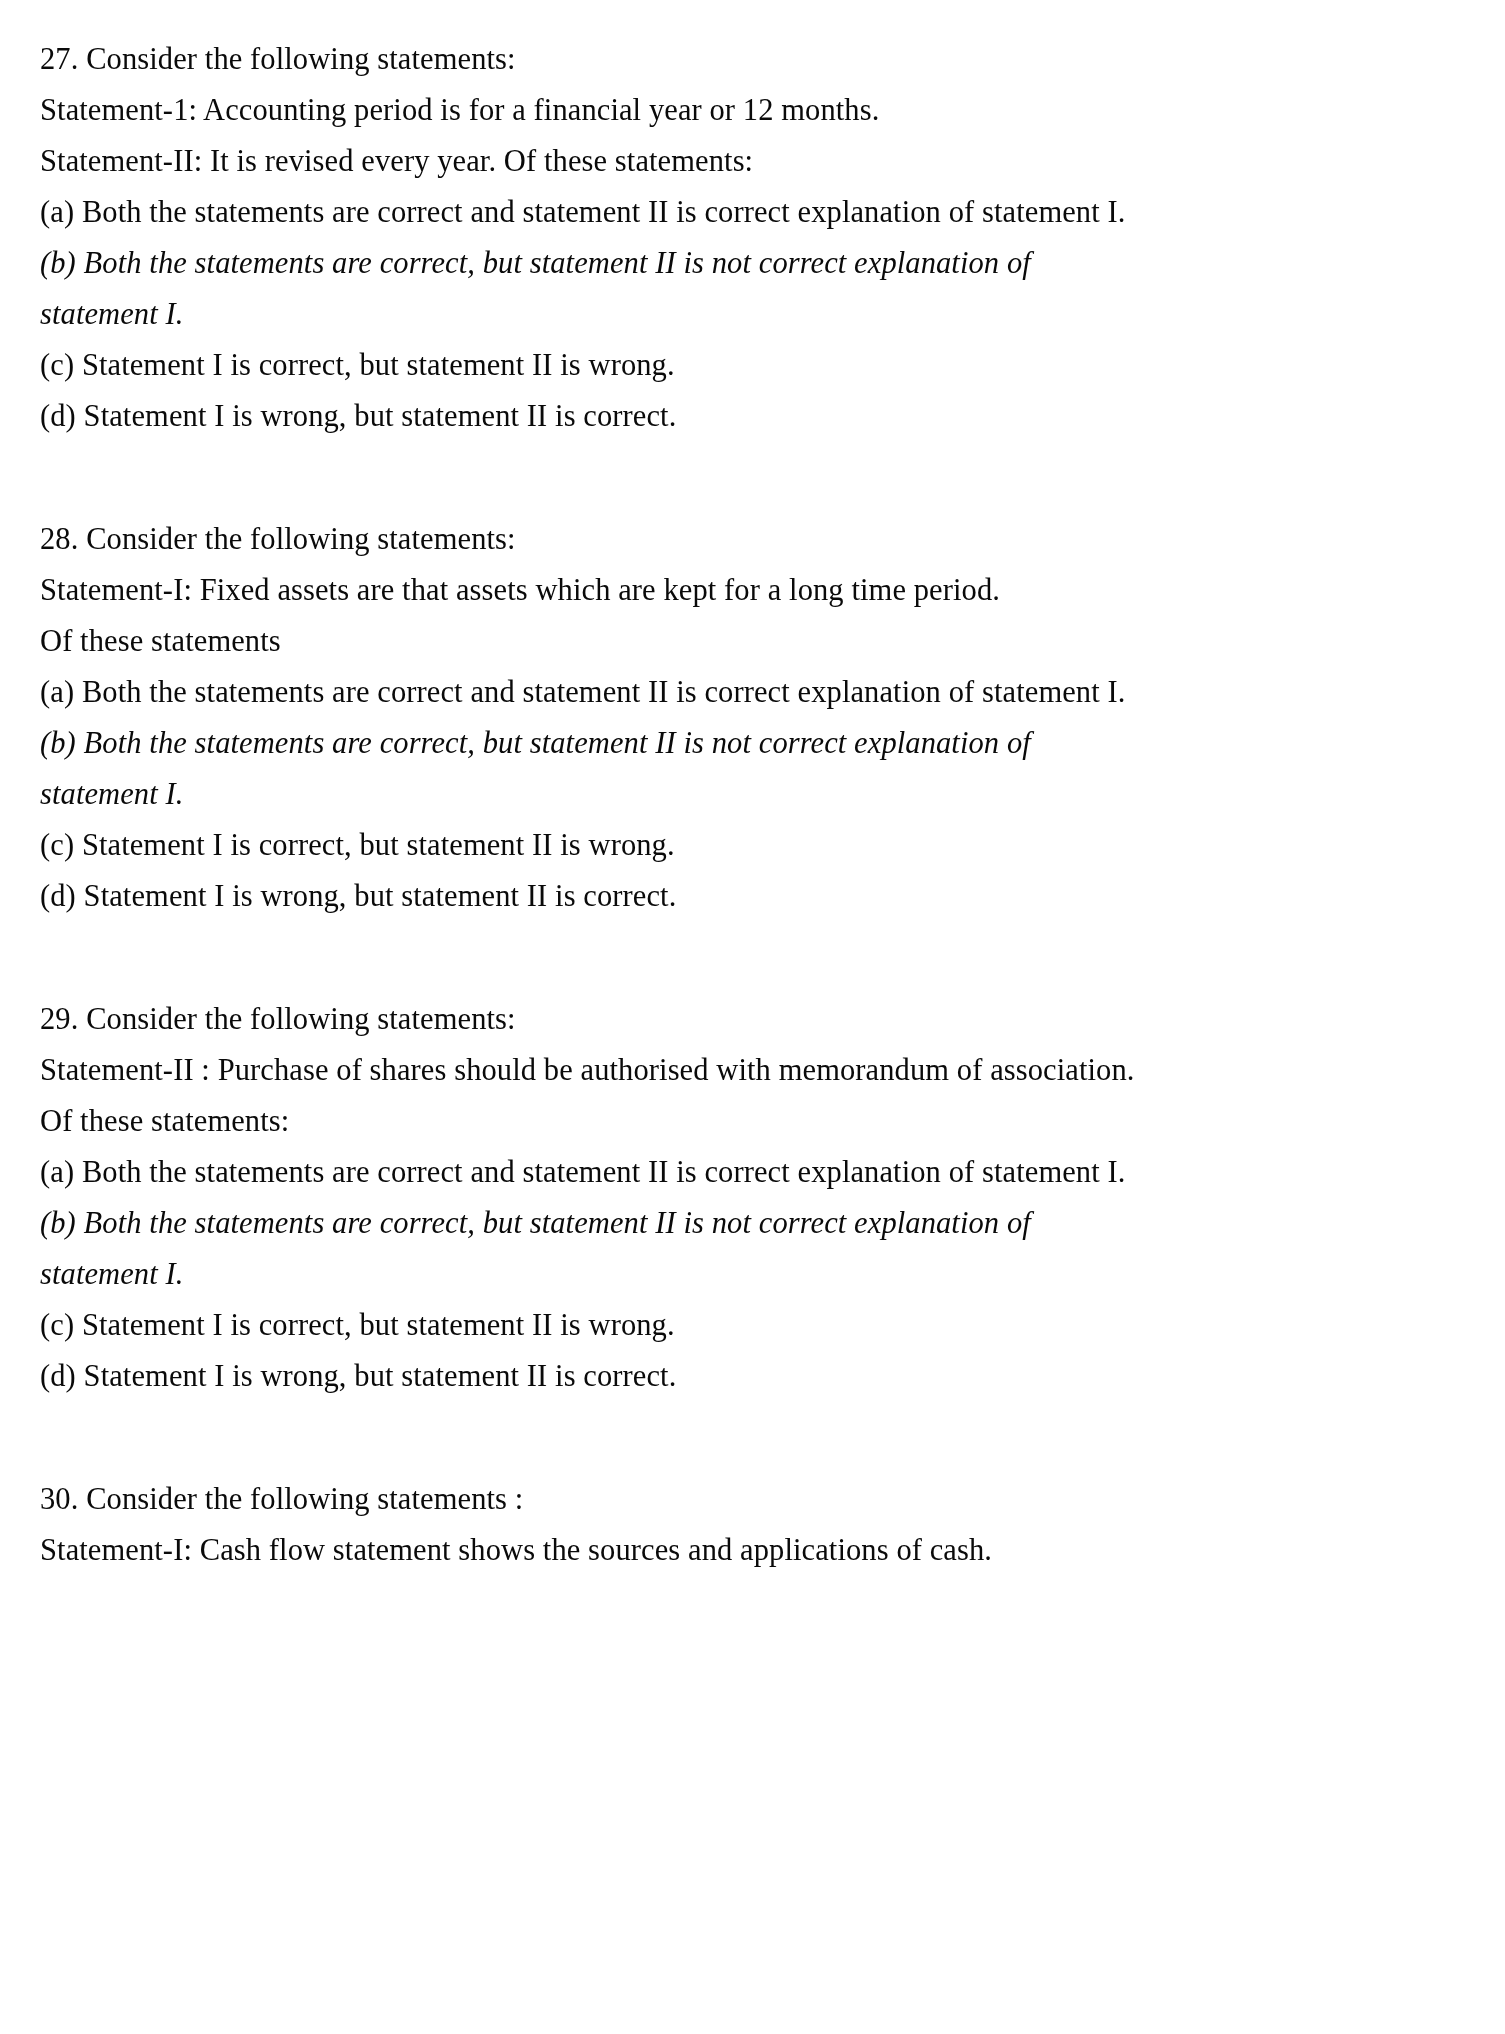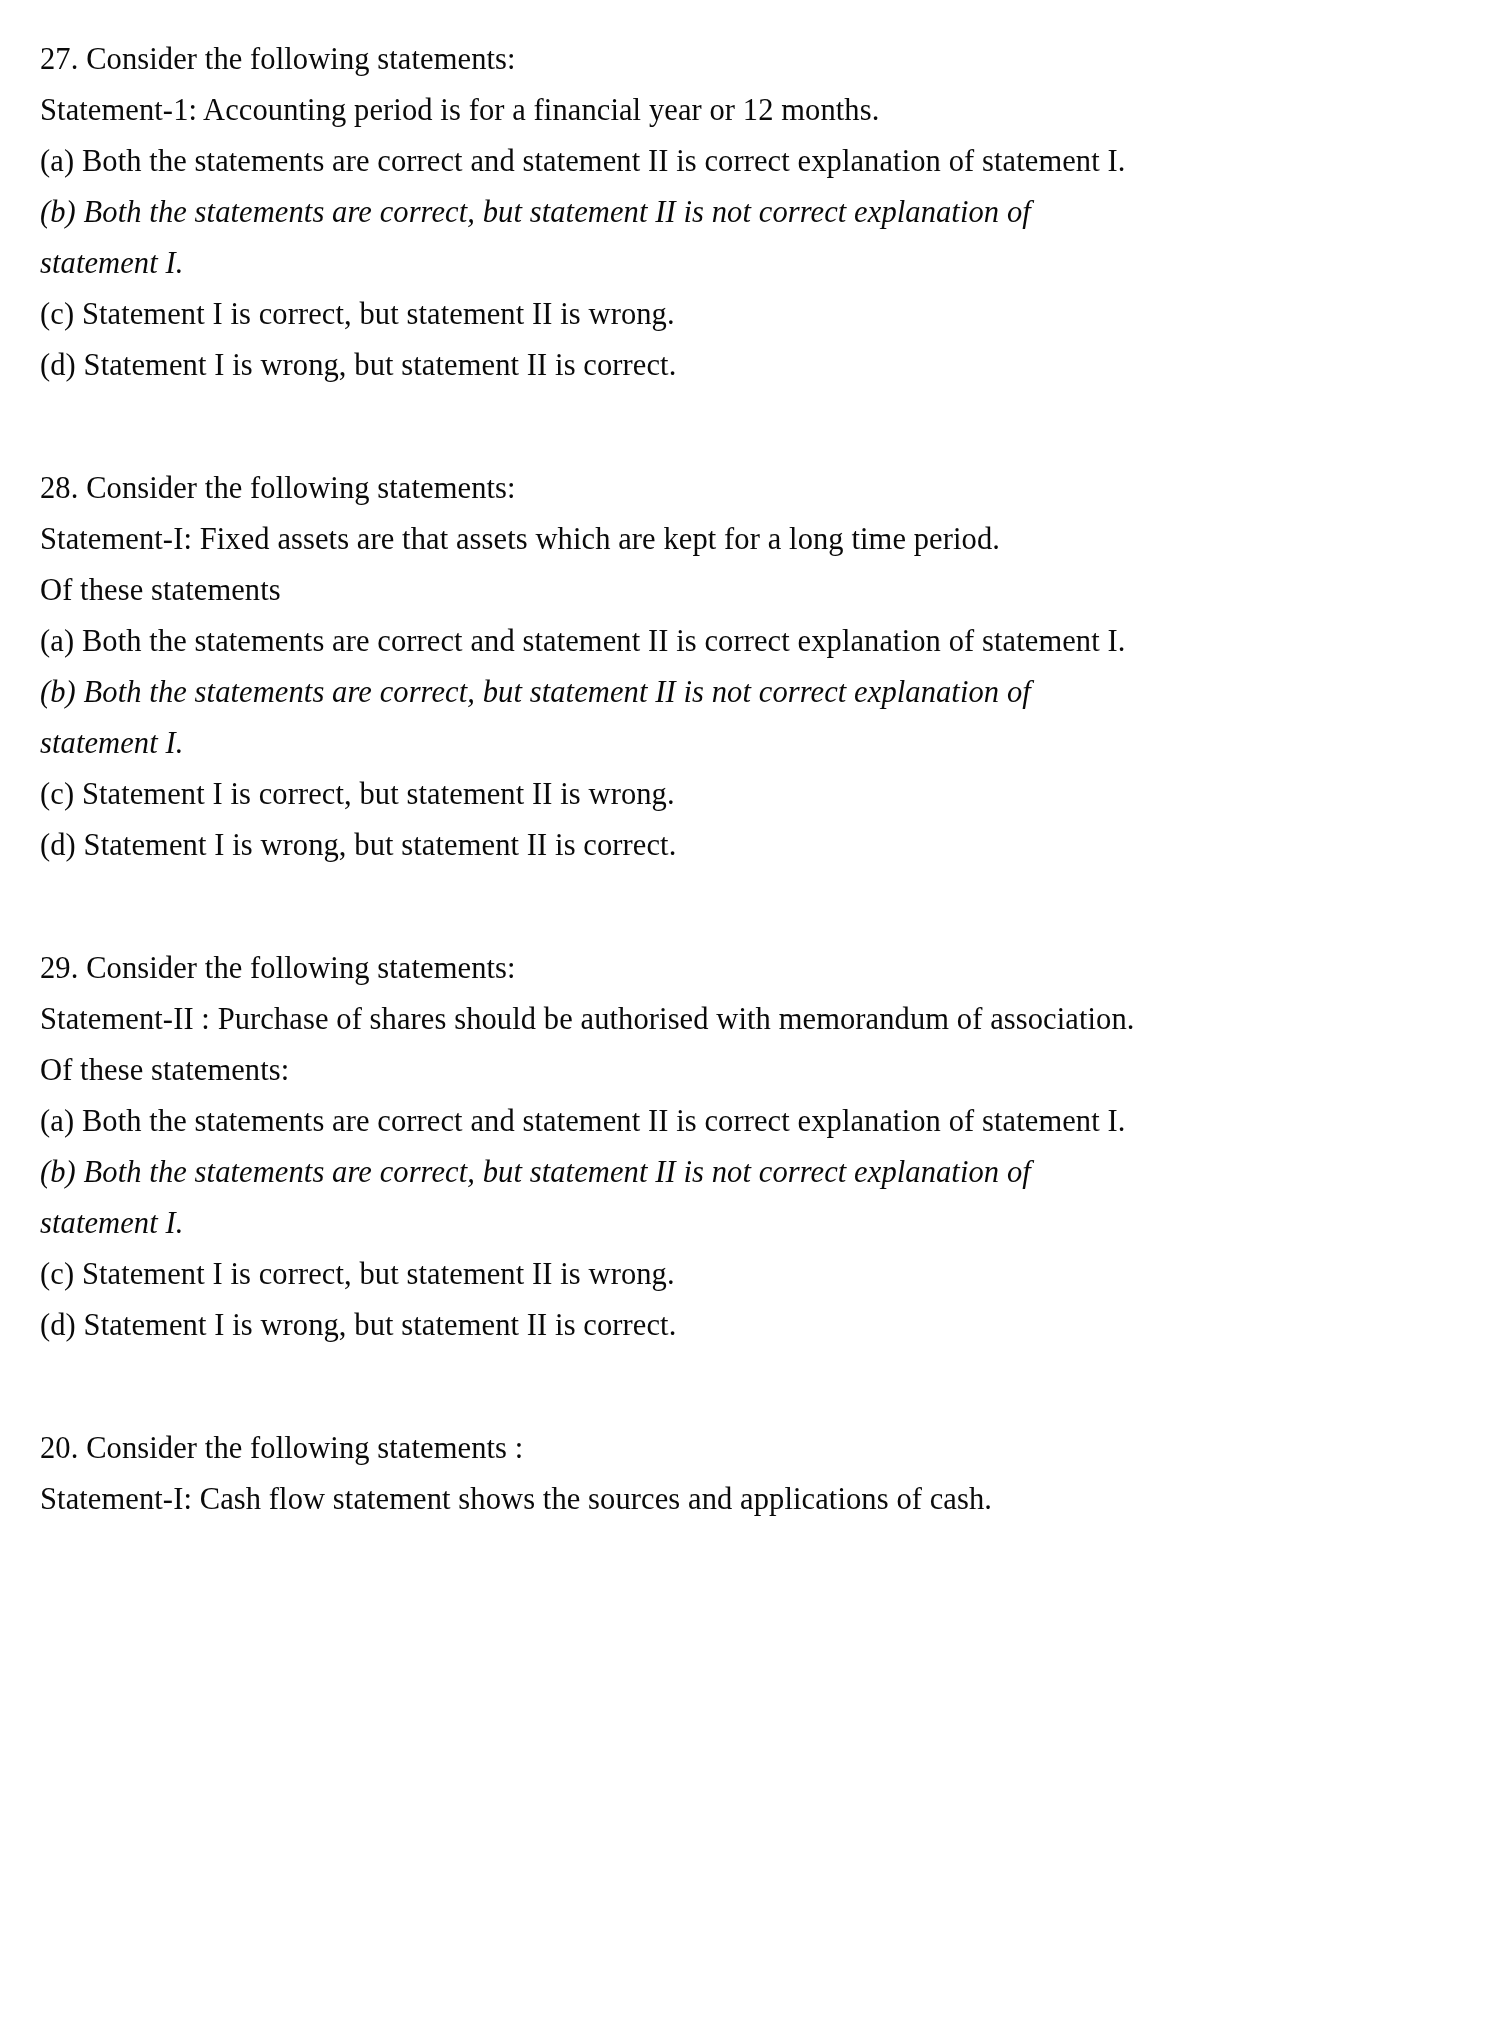--- a/index.html
+++ b/index.html
@@ -54,20 +54,21 @@
   }
 </style>
 </head>
 <body>
 
 <div class="page">
 
   <div class="question-block">
     <p class="line heading">27. Consider the following statements:</p>
     <p class="line">Statement-1: Accounting period is for a financial year or 12 months.</p>
+    <p class="line">Statement-II: It is revised every year. Of these statements:</p>
     <p class="line wide">(a) Both the statements are correct and statement II is correct explanation of statement I.</p>
     <p class="line wrap">(b) Both the statements are correct, but statement II is not correct explanation of statement I.</p>
     <p class="line">(c) Statement I is correct, but statement II is wrong.</p>
     <p class="line">(d) Statement I is wrong, but statement II is correct.</p>
   </div>
 
   <div class="q-spacer"></div>
 
   <div class="question-block">
     <p class="line heading">28. Consider the following statements:</p>
@@ -87,17 +88,17 @@
     <p class="line">Of these statements:</p>
     <p class="line wide">(a) Both the statements are correct and statement II is correct explanation of statement I.</p>
     <p class="line wrap">(b) Both the statements are correct, but statement II is not correct explanation of statement I.</p>
     <p class="line">(c) Statement I is correct, but statement II is wrong.</p>
     <p class="line">(d) Statement I is wrong, but statement II is correct.</p>
   </div>
 
   <div class="q-spacer"></div>
 
   <div class="question-block clip-bottom">
-    <p class="line heading">20. Consider the following statements :</p>
+    <p class="line heading">30. Consider the following statements :</p>
     <p class="line">Statement-I: Cash flow statement shows the sources and applications of cash.</p>
   </div>
 
 </div>
 
 </body></html>

